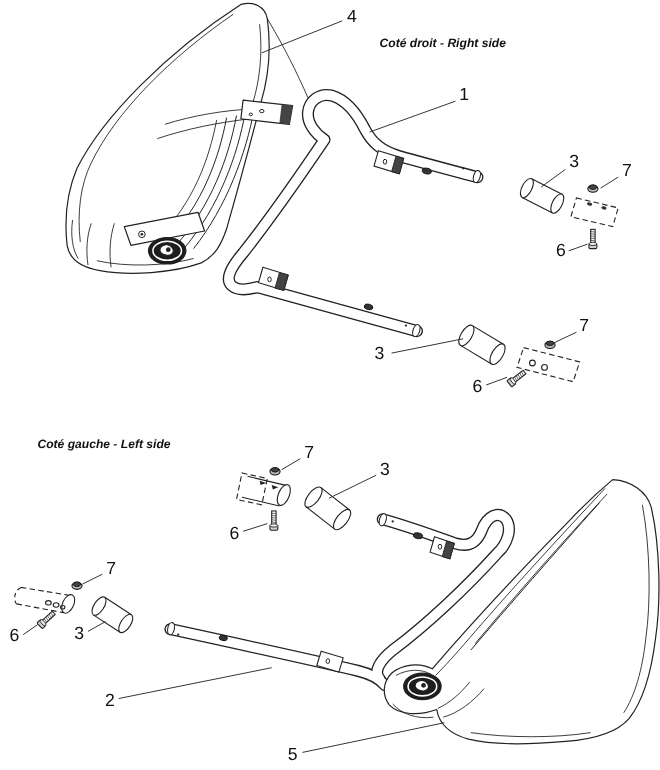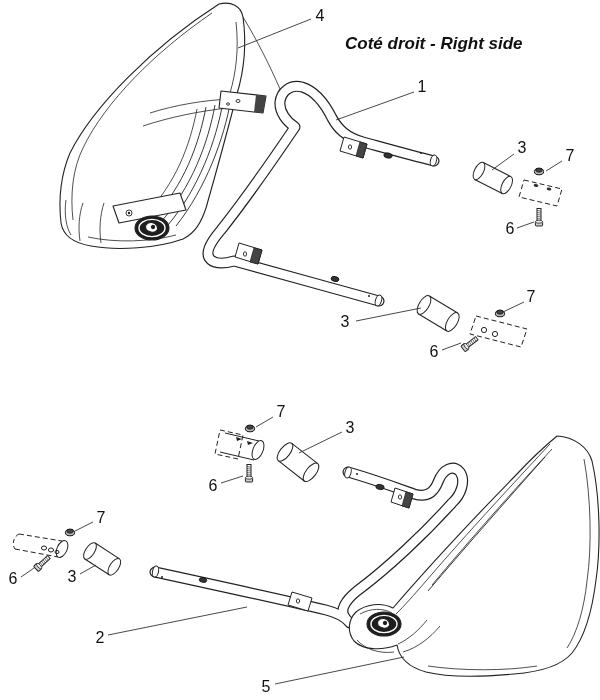--- a/index.html
+++ b/index.html
@@ -7,21 +7,21 @@
     position:relative; width:600px; height:700px; background:#fff;
     font-family:"Liberation Sans", sans-serif; overflow:hidden;
   }
   .stage svg { position:absolute; left:0; top:0; }
   .callout {
     position:absolute; transform:translate(-50%,-50%);
     font-size:16px; color:#111; line-height:1;
   }
   .title {
     position:absolute; font-style:italic; font-weight:bold;
-    font-size:17px; color:#111; white-space:nowrap;
+    font-size:11px; color:#111; white-space:nowrap;
   }
   .t-right { left:345px; top:34px; }
   .t-left  { left:34px;  top:398px; }
 </style>
 </head>
 <body>
 
 <div class="stage">
 
 <svg width="600" height="700" viewBox="0 0 600 700">
@@ -204,20 +204,21 @@
     <line x1="221" y1="483" x2="243" y2="476"></line>
     <line x1="93" y1="522" x2="75" y2="531"></line>
     <line x1="21" y1="577" x2="34" y2="568"></line>
     <line x1="80" y1="574" x2="96" y2="565"></line>
     <line x1="108" y1="635" x2="247" y2="607"></line>
     <line x1="275" y1="684" x2="404" y2="657"></line>
   </g>
 </svg>
 
 <div class="title t-right">Coté droit - Right side</div>
+<div class="title t-left">Coté gauche - Left side</div>
 
 <div class="callout" style="left:320px;top:16px">4</div>
 <div class="callout" style="left:422px;top:87px">1</div>
 <div class="callout" style="left:522px;top:148px">3</div>
 <div class="callout" style="left:570px;top:156px">7</div>
 <div class="callout" style="left:510px;top:229px">6</div>
 <div class="callout" style="left:531px;top:297px">7</div>
 <div class="callout" style="left:345px;top:322px">3</div>
 <div class="callout" style="left:434px;top:352px">6</div>
 <div class="callout" style="left:281px;top:412px">7</div>

